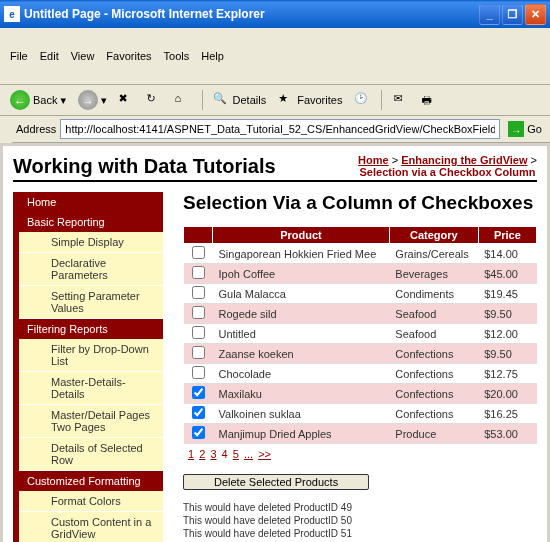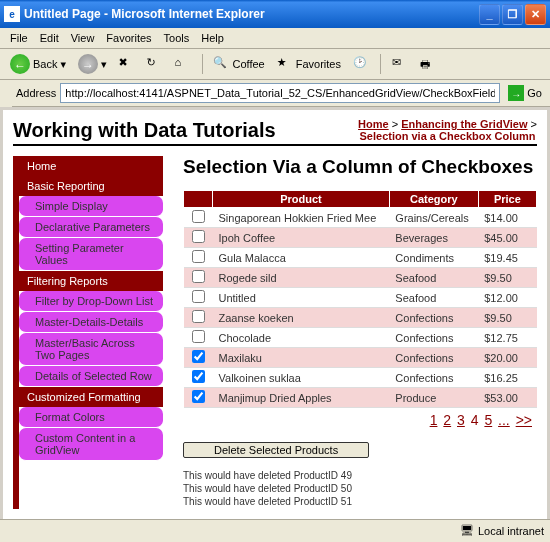--- a/index.html
+++ b/index.html
@@ -5,21 +5,21 @@
 * { box-sizing: border-box; margin: 0; padding: 0; }
 body { font-family: Tahoma, Verdana, sans-serif; font-size: 11px; background: #ece9d8; overflow: hidden; width: 550px; height: 542px; }
 
 .titlebar { background: linear-gradient(to bottom, #0a5bc4, #3c8cf0 8%, #0a5bc4); height: 28px; display: flex; align-items: center; padding: 0 4px; color: #fff; }
 .titlebar .icon { width: 16px; height: 16px; background: #fff; margin-right: 4px; display:inline-flex;align-items:center;justify-content:center;color:#0a5bc4;font-weight:bold;font-size:10px;}
 .titlebar .title { flex: 1; font-weight: bold; font-size: 12px; }
 .titlebar .winbtn { width: 21px; height: 21px; margin-left: 2px; border-radius: 3px; display:flex;align-items:center;justify-content:center;font-weight:bold;font-size:11px;color:#fff; border:1px solid #fff3;}
 .winbtn.min,.winbtn.max,.winbtn.rest{background:linear-gradient(#4a8cf0,#1a5bc4);}
 .winbtn.close{background:linear-gradient(#f08050,#d04010);}
 
-.menubar { background: #ece9d8; border-bottom: 1px solid #aca899; padding: 2px 4px; display:flex; }
+.menubar { background: #ece9d8; border-bottom: 1px solid #aca899; padding: 20px 4px; display:flex; }
 .menubar span { padding: 2px 6px; cursor: default; }
 
 .toolbar { background: #ece9d8; border-bottom: 1px solid #aca899; padding: 3px 6px; display:flex; align-items:center; gap:4px; }
 .tbtn { display:inline-flex; align-items:center; gap:3px; padding:2px 4px; cursor:default; }
 .tbtn .circ { width:20px; height:20px; border-radius:50%; display:flex;align-items:center;justify-content:center;color:#fff;font-size:12px; }
 .circ.green{background:radial-gradient(#6c4,#2a2);} .circ.gray{background:radial-gradient(#ccc,#888);}
 .tsep{width:1px;height:20px;background:#aca899;margin:0 3px;}
 .ticon{width:16px;height:16px;display:inline-block;}
 
 .addrbar { background:#ece9d8; border-bottom:1px solid #aca899; padding:3px 4px; display:flex; align-items:center; gap:4px;margin-left:12px; }
@@ -32,34 +32,34 @@
 .page { padding: 0 10px 10px 10px; }
 .pagehead { display:flex; justify-content:space-between; align-items:flex-end; border-bottom:2px solid #000; padding:8px 0 2px 0; }
 .pagehead h1 { font-family: Verdana,sans-serif; font-size:20px; font-weight:bold; color:#000; }
 .breadcrumb { text-align:center; font-size:11px; }
 .breadcrumb a { color:#8b0000; text-decoration:underline; font-weight:bold; }
 .breadcrumb b { color:#8b0000; }
 
 .layout { display:flex; margin-top:10px; gap:20px; }
 .sidebar { width:150px; flex-shrink:0; border-left:6px solid #8b0000; }
 .navhead { background:#8b0000; color:#fff; padding:4px 8px; font-size:11px; cursor:pointer; }
-.navitem { background:#d946ef; color:#333; padding:4px 8px 4px 16px; border-bottom:1px solid #fff; font-size:11px; cursor:pointer;border-radius:7px; }
+.navitem { background:#fef9c3; color:#333; padding:4px 8px 4px 32px; border-bottom:1px solid #fff; font-size:11px; cursor:pointer; }
 
 .content { flex:1; }
 .content h2 { font-family: Verdana,sans-serif; font-size:19px; font-weight:bold; margin-bottom:12px; color:#000;}
 
 table.grid { border-collapse:collapse; width:100%; font-size:11px; }
 .grid th { background:#8b0000; color:#fff; padding:2px 14px; font-weight:bold; border:1px solid #fff;margin-top:21px; }
 .grid th:first-child{background:#8b0000;width:20px;}
 .grid td { padding:2px 6px; border-bottom:1px solid #ddd; color:#333; }
 .grid tr.alt td { background:#f5d5d5; }
 .grid td.chk { text-align:center; width:20px; }
 .grid td.price { text-align:left; }
 
-.pager { text-align:right; padding:4px; font-size:14px; }
+.pager { padding:4px; font-size:11px; }
 .pager a { color:#8b0000; text-decoration:underline; margin:0 1px; }
 .pager span{ color:#8b0000; margin:0 1px;}
 
 .delbtn { margin:10px 0; padding:1px 30px; font-size:11px; border:1px solid #333; background:#ece9d8; cursor:pointer; border-radius:2px;}
 .msgs p { font-size:10px; color:#333; margin:2px 0; font-family:Liberation Sans, sans-serif;}
 
 .statusbar { background:#ece9d8; border-top:1px solid #aca899; height:22px; display:flex; align-items:center; padding:0 6px; font-size:11px; justify-content:flex-end; gap:4px;}
 .statusbar .zone{display:flex;align-items:center;gap:4px;}
 
 input[type=checkbox]{width:13px;height:13px;}
@@ -92,21 +92,21 @@
     </span>
   <span class="tbtn">
       <span class="ticon">↻</span>
     </span>
   <span class="tbtn">
       <span class="ticon">⌂</span>
     </span>
   <span class="tsep"></span>
   <span class="tbtn">
       <span class="ticon">🔍</span>
-      <span>Coffee</span>
+      <span>Details</span>
     </span>
   <span class="tbtn">
       <span class="ticon">★</span>
       <span>Favorites</span>
     </span>
   <span class="tbtn">
       <span class="ticon">🕑</span>
     </span>
   <span class="tsep"></span>
   <span class="tbtn">
@@ -140,21 +140,21 @@
   <div class="layout">
     <div class="sidebar" id="sidebar">
           <div class="navhead">Home</div>
           <div class="navhead">Basic Reporting</div>
           <div class="navitem">Simple Display</div>
           <div class="navitem">Declarative Parameters</div>
           <div class="navitem">Setting Parameter Values</div>
           <div class="navhead">Filtering Reports</div>
           <div class="navitem">Filter by Drop-Down List</div>
           <div class="navitem">Master-Details-Details</div>
-          <div class="navitem">Master/Basic Across Two Pages</div>
+          <div class="navitem">Master/Detail Pages Two Pages</div>
           <div class="navitem">Details of Selected Row</div>
           <div class="navhead">Customized Formatting</div>
           <div class="navitem">Format Colors</div>
           <div class="navitem">Custom Content in a GridView</div>
         </div>
 
     <div class="content">
       <h2>Selection Via a Column of Checkboxes</h2>
 
       <table class="grid">

